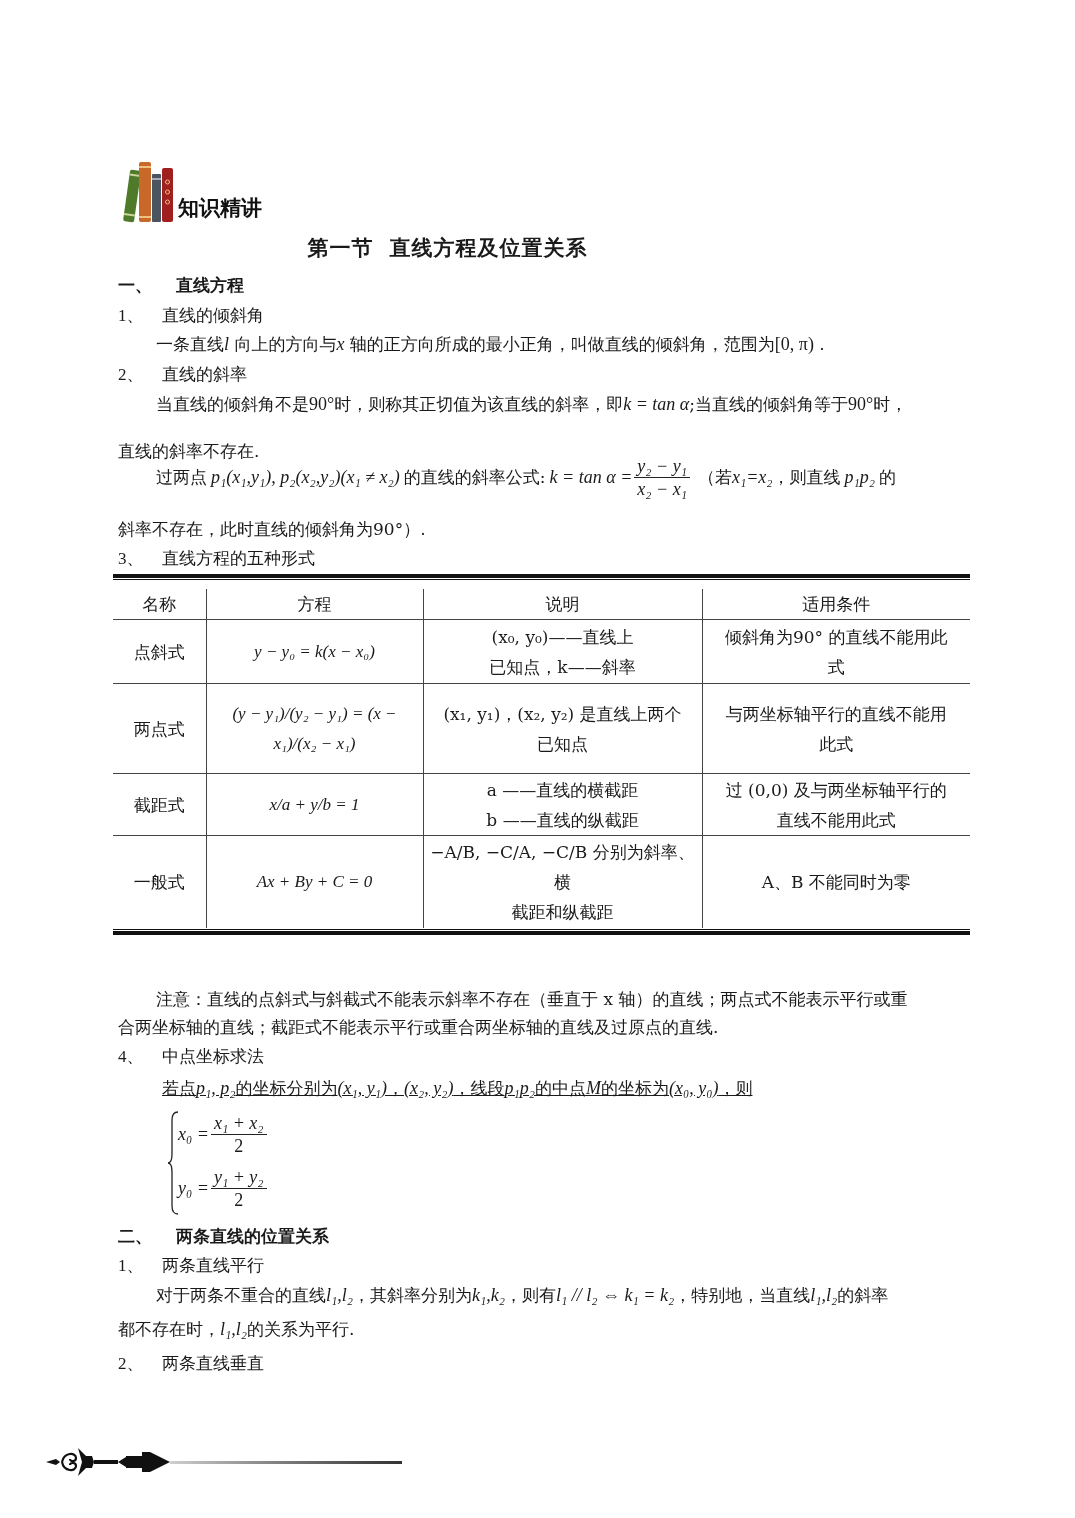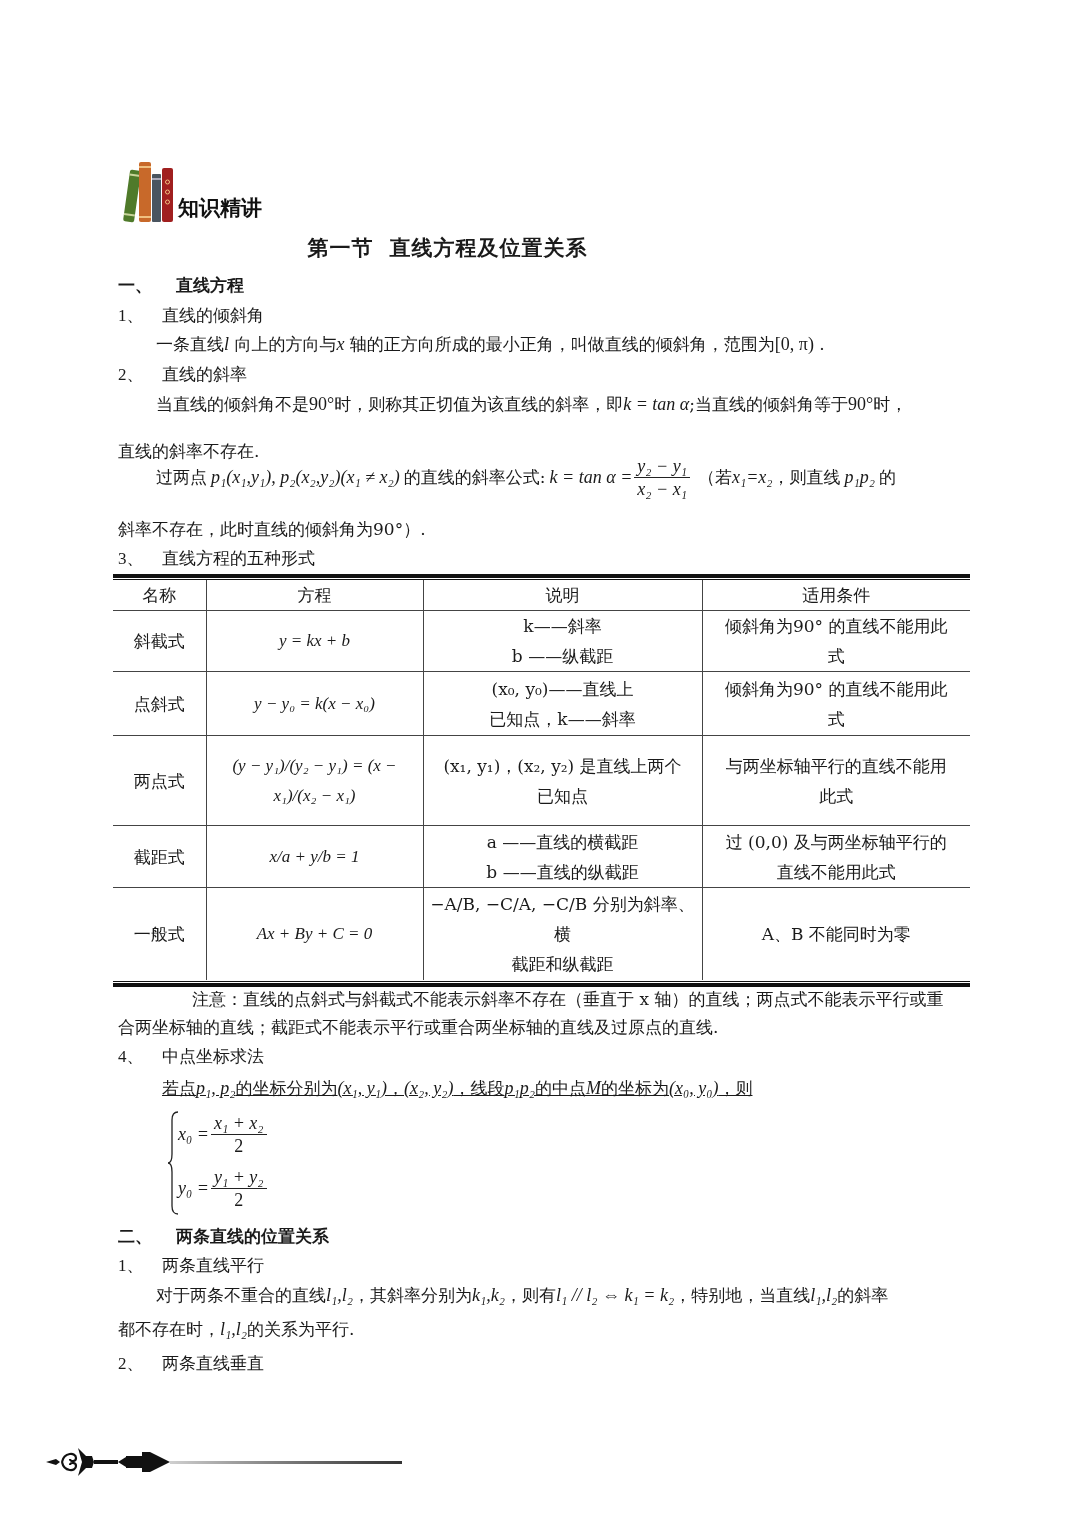--- a/index.html
+++ b/index.html
@@ -24,21 +24,21 @@
   .h1 { font-family: Liberation Serif, serif; font-weight: bold; font-size: 17px; }
   .h1 .num { display: inline-block; width: 58px; }
   .h2 .num { display: inline-block; width: 44px; font-family: "Liberation Serif", serif; }
   .line { left: 118px; white-space: nowrap; }
   .indent { left: 156px; white-space: nowrap; }
 
   
   .table-wrap { left: 113px; top: 574px; width: 857px; }
   .dbl-top { border-top: 4px solid #111; height: 1px; border-bottom: 1px solid #111; }
   .dbl-bot { border-top: 1px solid #111; height: 1px; border-bottom: 4px solid #111; margin-top: 1px; }
-  table.forms { border-collapse: collapse; width: 857px; table-layout: fixed; }
+  table.forms { border-collapse: collapse; width: 857px; table-layout: fixed; margin-top: 9px; }
   table.forms td, table.forms th {
     border: 1px solid #444; text-align: center; vertical-align: middle;
     font-weight: normal; font-size: 17px; line-height: 30px; padding: 0 6px;
   }
   table.forms tr td:first-child, table.forms tr th:first-child { border-left: none; }
   table.forms tr td:last-child, table.forms tr th:last-child { border-right: none; }
   table.forms thead th { border-top: none; height: 30px; }
   table.forms tbody tr:last-child td { border-bottom: none; }
 
   .cases { left: 168px; top: 1110px; height: 106px; width: 120px; }
@@ -128,32 +128,20 @@
     </colgroup>
     <thead>
       <tr>
         <th>名称</th>
         <th>方程</th>
         <th>说明</th>
         <th>适用条件</th>
       </tr>
     </thead>
     <tbody>
-      <tr style="height:60px;">
-        <td>斜截式</td>
-        <td class="math">y = kx + b</td>
-        <td>
-          <div>k——斜率</div>
-          <div>b ——纵截距</div>
-        </td>
-        <td>
-          <div>倾斜角为90° 的直线不能用此</div>
-          <div>式</div>
-        </td>
-      </tr>
       <tr style="height:64px;">
         <td>点斜式</td>
         <td class="math">y − y₀ = k(x − x₀)</td>
         <td>
           <div>(x₀, y₀)——直线上</div>
           <div>已知点，k——斜率</div>
         </td>
         <td>
           <div>倾斜角为90° 的直线不能用此</div>
           <div>式</div>
@@ -192,21 +180,21 @@
         </td>
         <td>
           <div>A、B 不能同时为零</div>
         </td>
       </tr>
     </tbody>
   </table>
   <div class="dbl-bot"></div>
 </div>
 
-<div class="abs indent" style="top:988px;margin-left:36px;">注意：直线的点斜式与斜截式不能表示斜率不存在（垂直于 x 轴）的直线；两点式不能表示平行或重</div>
+<div class="abs indent" style="top:988px;">注意：直线的点斜式与斜截式不能表示斜率不存在（垂直于 x 轴）的直线；两点式不能表示平行或重</div>
 <div class="abs line" style="top:1016px;">合两坐标轴的直线；截距式不能表示平行或重合两坐标轴的直线及过原点的直线.</div>
 
 <div class="abs line h2" style="top:1045px;">
   <span class="num">4、</span><span>中点坐标求法</span>
 </div>
 <div class="abs" style="left:162px; top:1077px; white-space:nowrap;text-decoration:underline;">
   <span>若点</span><span class="math">p₁, p₂</span><span>的坐标分别为</span><span class="math">(x₁, y₁)</span><span>，</span><span class="math">(x₂, y₂)</span><span>，线段</span><span class="math">p₁p₂</span><span>的中点</span><span class="math">M</span><span>的坐标为</span><span class="math">(x₀, y₀)</span><span>，则</span>
 </div>
 
 <div class="abs cases">

